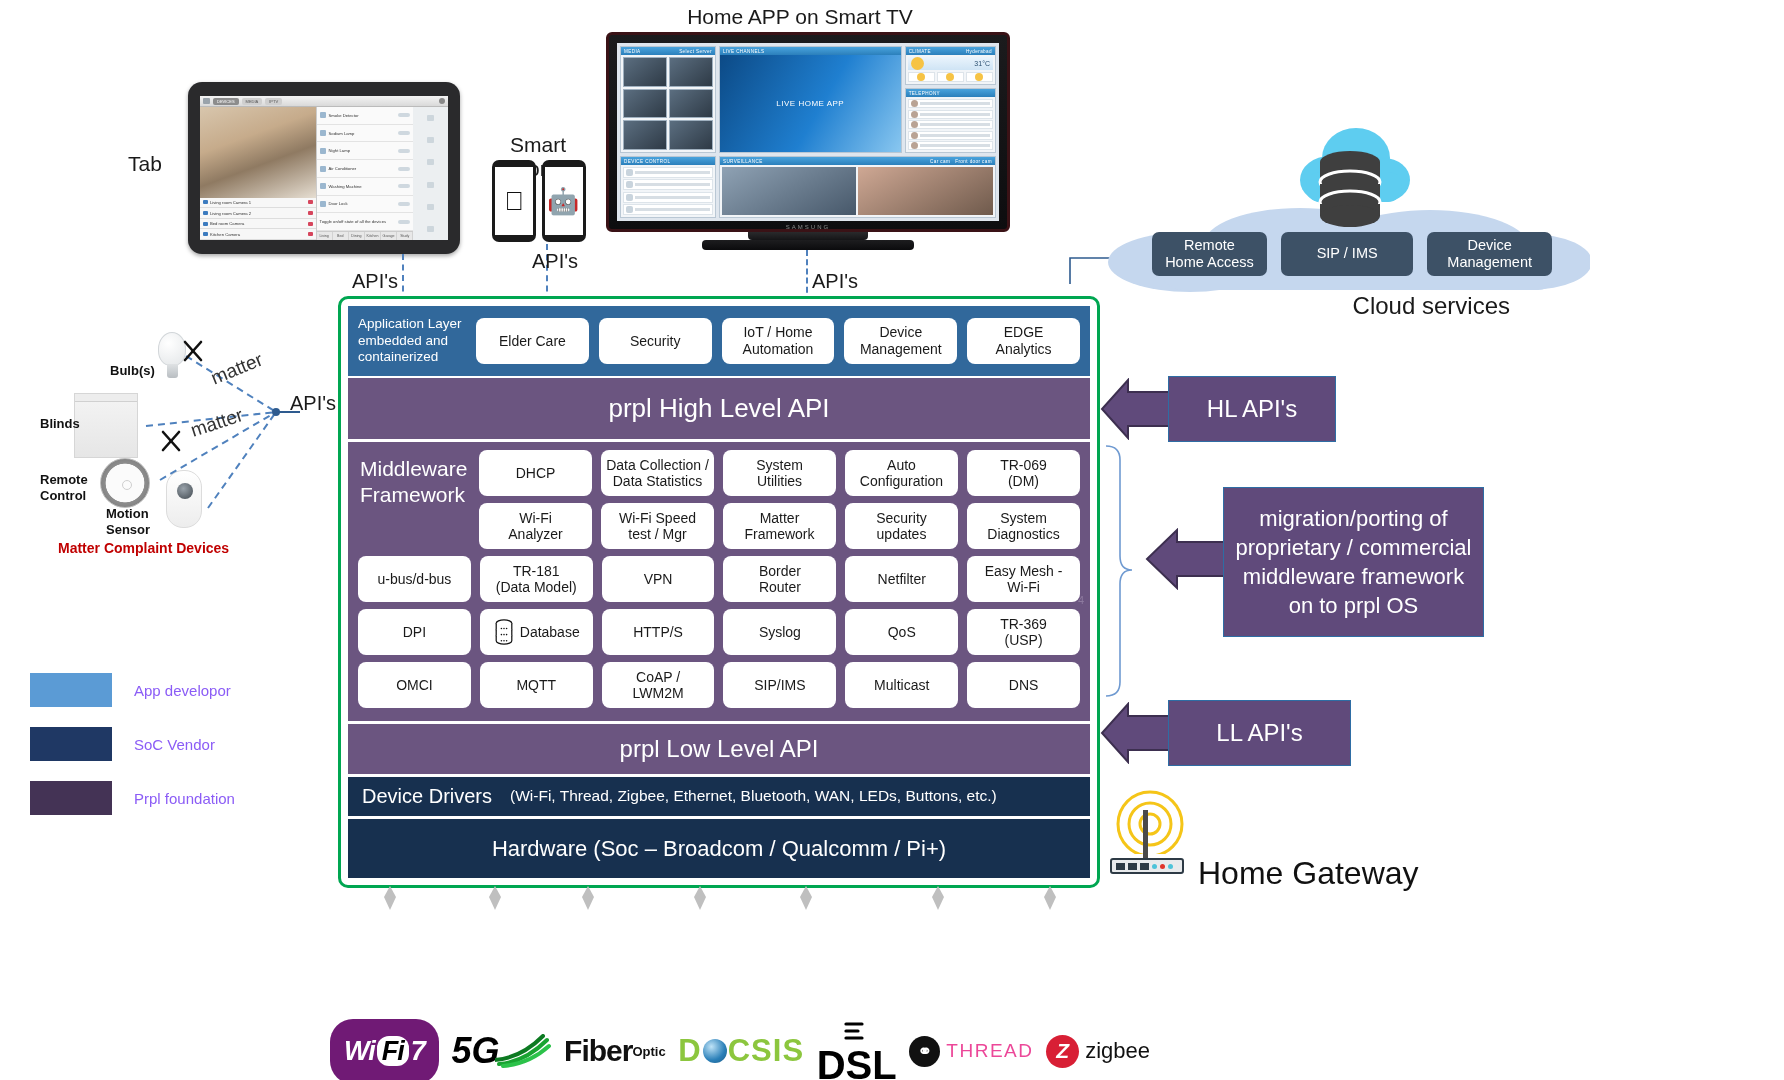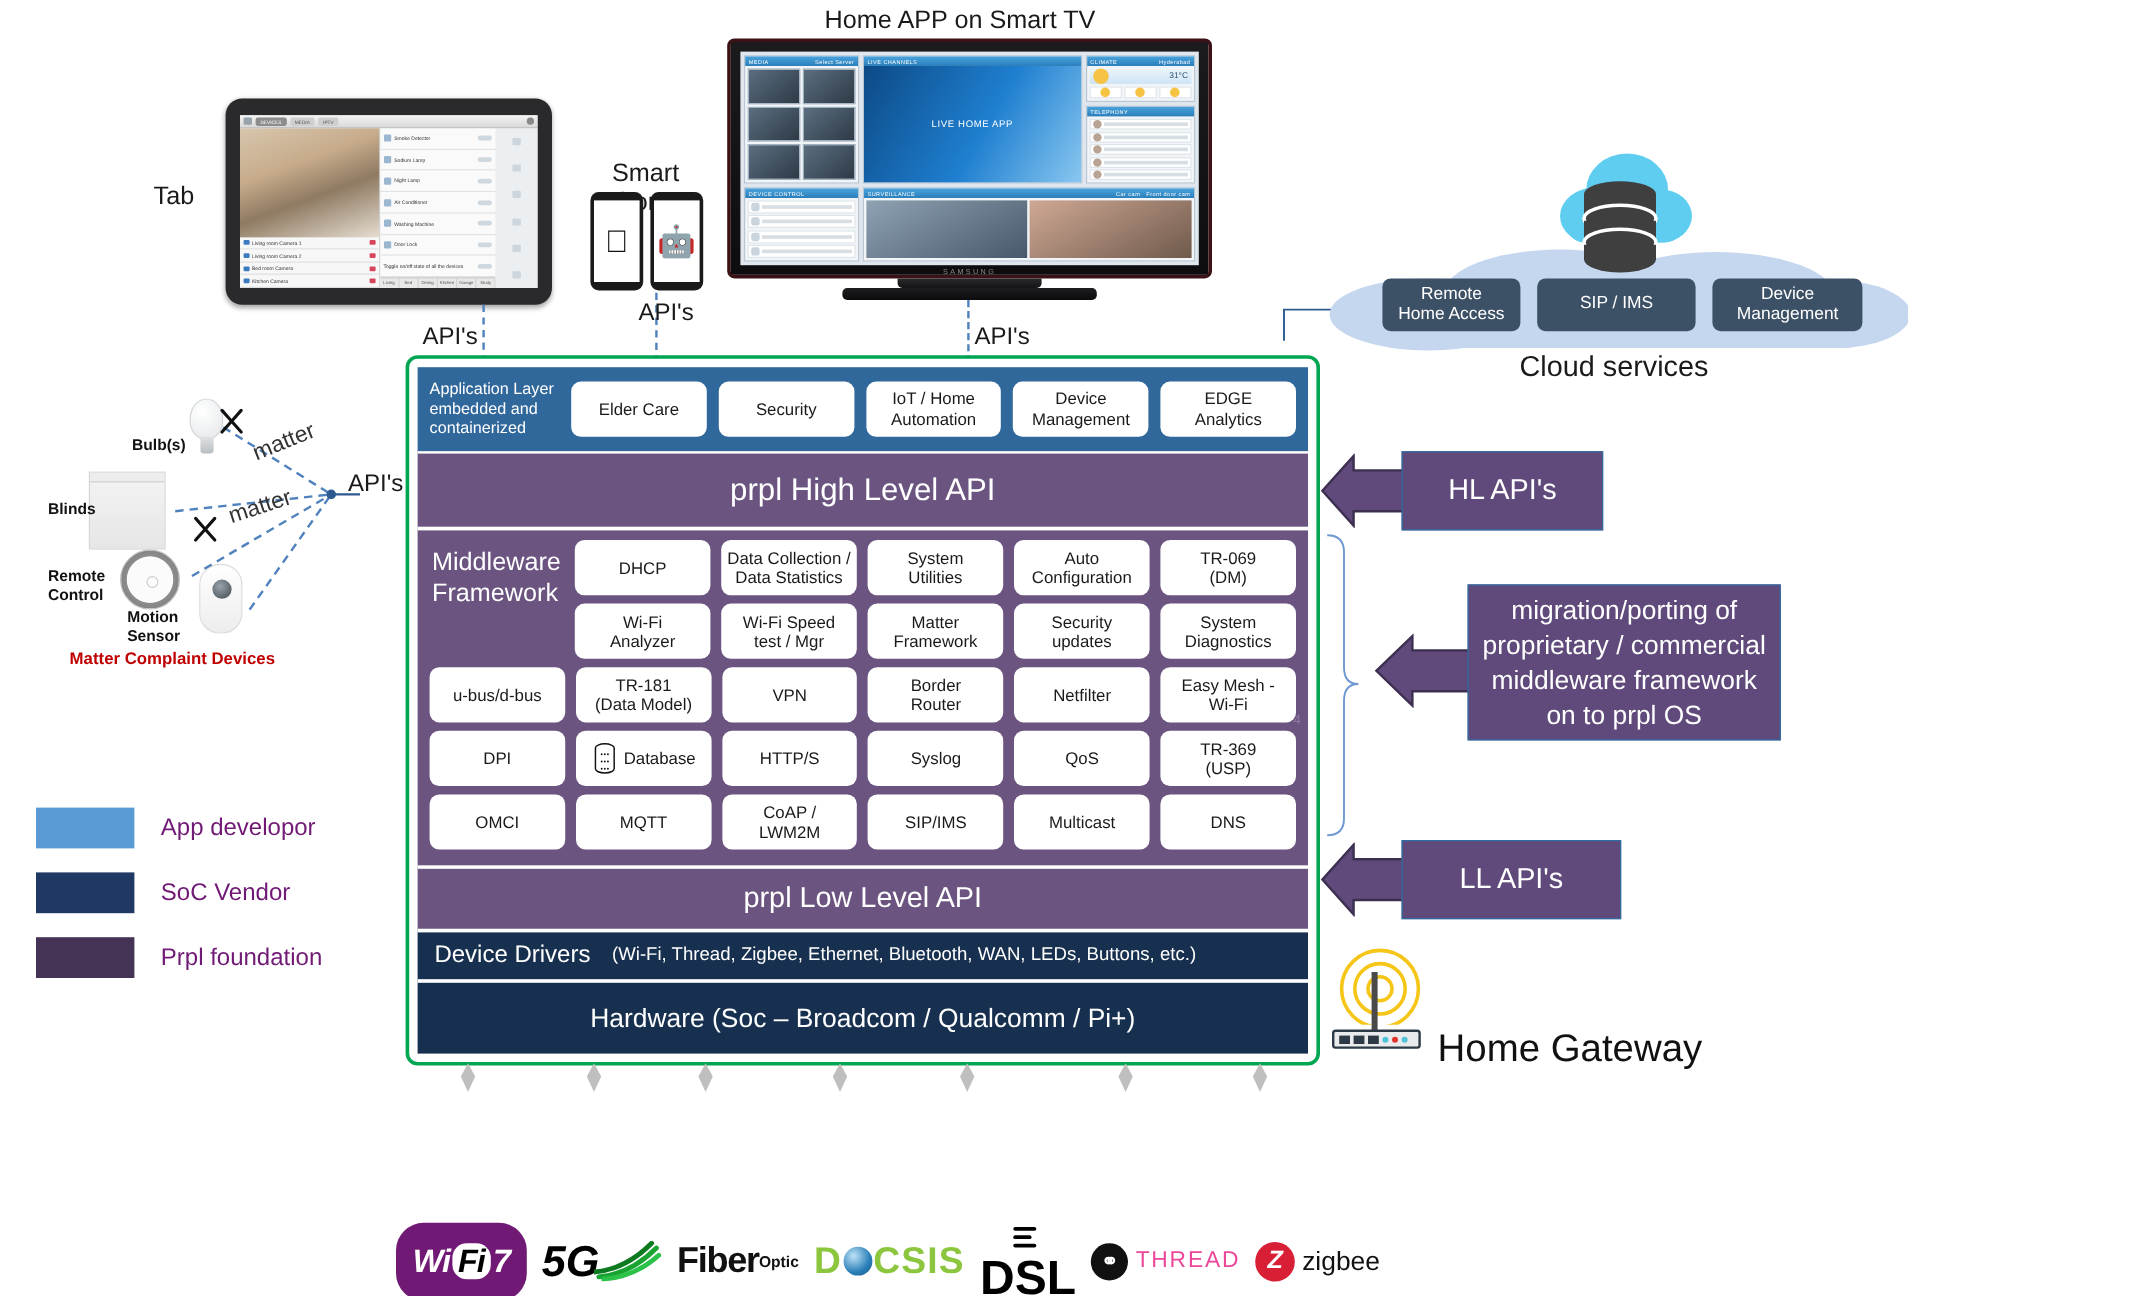--- a/index.html
+++ b/index.html
@@ -190,35 +190,35 @@
             border: 1px solid #bdbdbd; }
   .remote::after { content:""; position:absolute; left:21px; top:21px; width:8px; height:8px;
                    border:1px solid #cfcfcf; border-radius:50%; }
   .motion { left: 166px; top: 470px; width: 36px; height: 58px; border-radius: 17px;
             background: linear-gradient(#ffffff,#ededed); border: 1px solid #dcdcdc; }
   .motion::after { content:""; position:absolute; left:10px; top:12px; width:16px; height:16px;
                    border-radius:50%; background: radial-gradient(circle at 40% 35%, #9aa3ab, #3f474e); }
 
   
   .legend-sw { width: 82px; height: 34px; }
-  .legend-tx { font-size: 20px; color: #701a75; }
-  #cloud-caption { left: 1180px; top: 292px; width: 330px; text-align: center;
+  .legend-tx { font-size: 15px; color: #8b5cf6; }
+  #cloud-caption { left: 1180px; top: 292px; width: 330px; text-align: right;
                    font-size: 24px; color: #1a1a1a; }
   .cloudbox {
     height: 44px; background: #3d5166; border-radius: 7px; color: #fff;
     display: flex; align-items: center; justify-content: center;
     text-align: center; font-size: 14.5px; line-height: 1.2; padding: 2px 8px;
   }
 
   
   .callout { background: #604a7b; border: 1px solid #2e6da4; color: #fff;
              display: flex; align-items: center; justify-content: center;
              text-align: center; }
   #callout-hl { left: 1168px; top: 376px; width: 168px; height: 66px; font-size: 24px; }
-  #callout-mig { left: 1223px; top: 487px; width: 261px; height: 130px;
+  #callout-mig { left: 1223px; top: 487px; width: 261px; height: 150px;
                  font-size: 22px; line-height: 1.33; padding: 4px 10px; }
   #callout-ll { left: 1168px; top: 700px; width: 183px; height: 66px; font-size: 24px; }
 
   
   #gw-caption { left: 1198px; top: 855px; font-size: 32px; color: #111; }
   .gw-body { left: 1110px; top: 858px; width: 74px; height: 16px;
              background: #e8eaec; border: 2px solid #2d3a45; border-radius: 3px;
              display: flex; align-items: center; gap: 3px; padding: 0 4px; }
   .gw-port { width: 9px; height: 7px; background: #2d3a45; }
   .gw-led { width: 5px; height: 5px; border-radius: 50%; }

